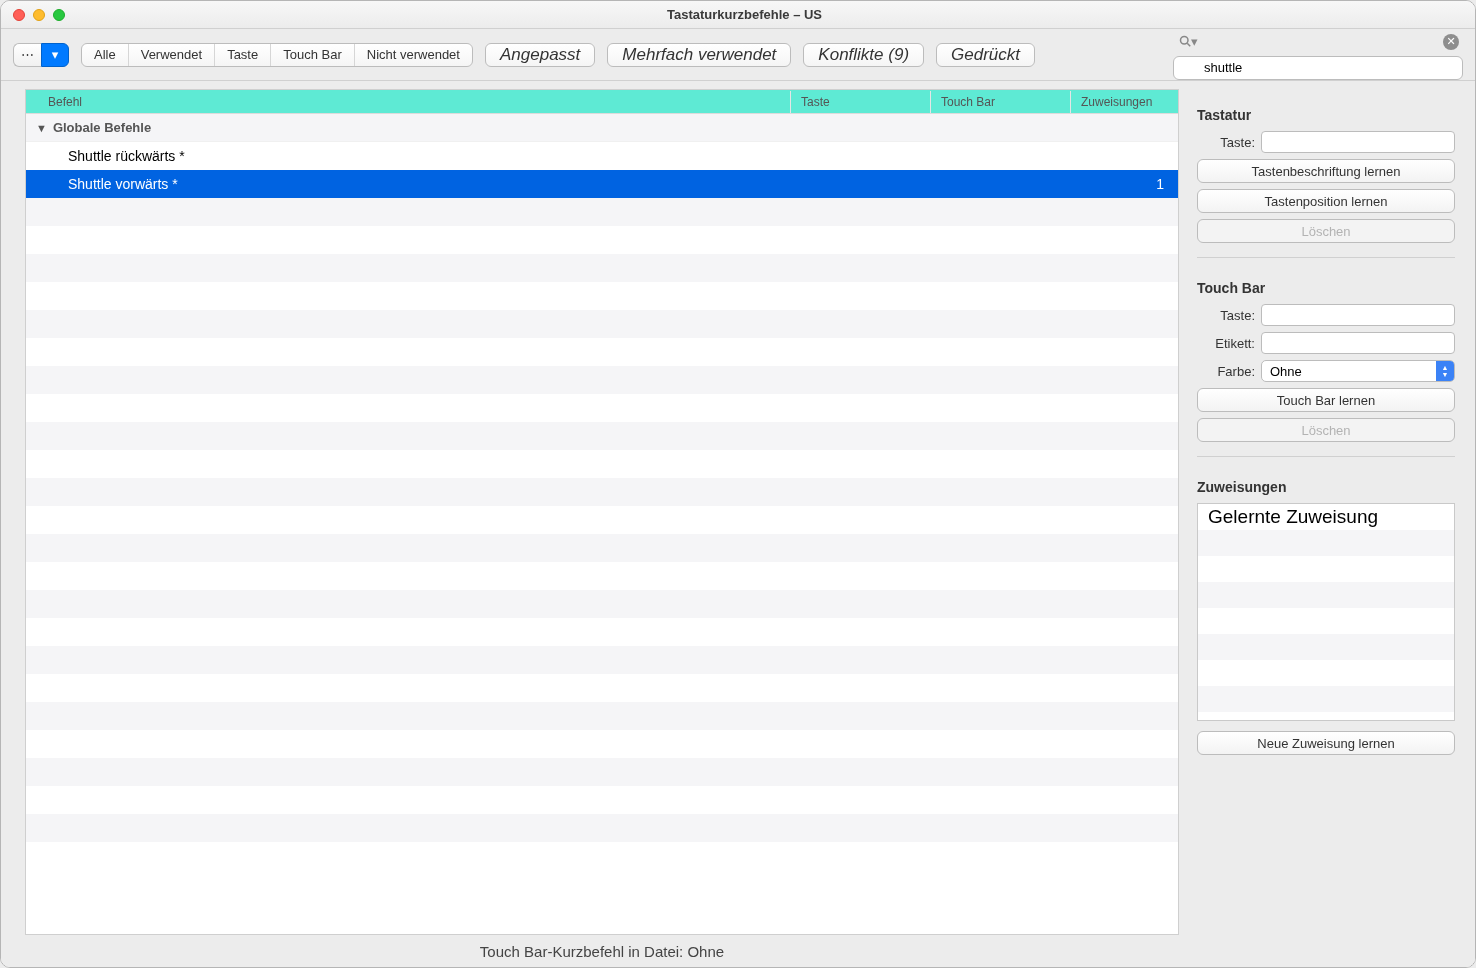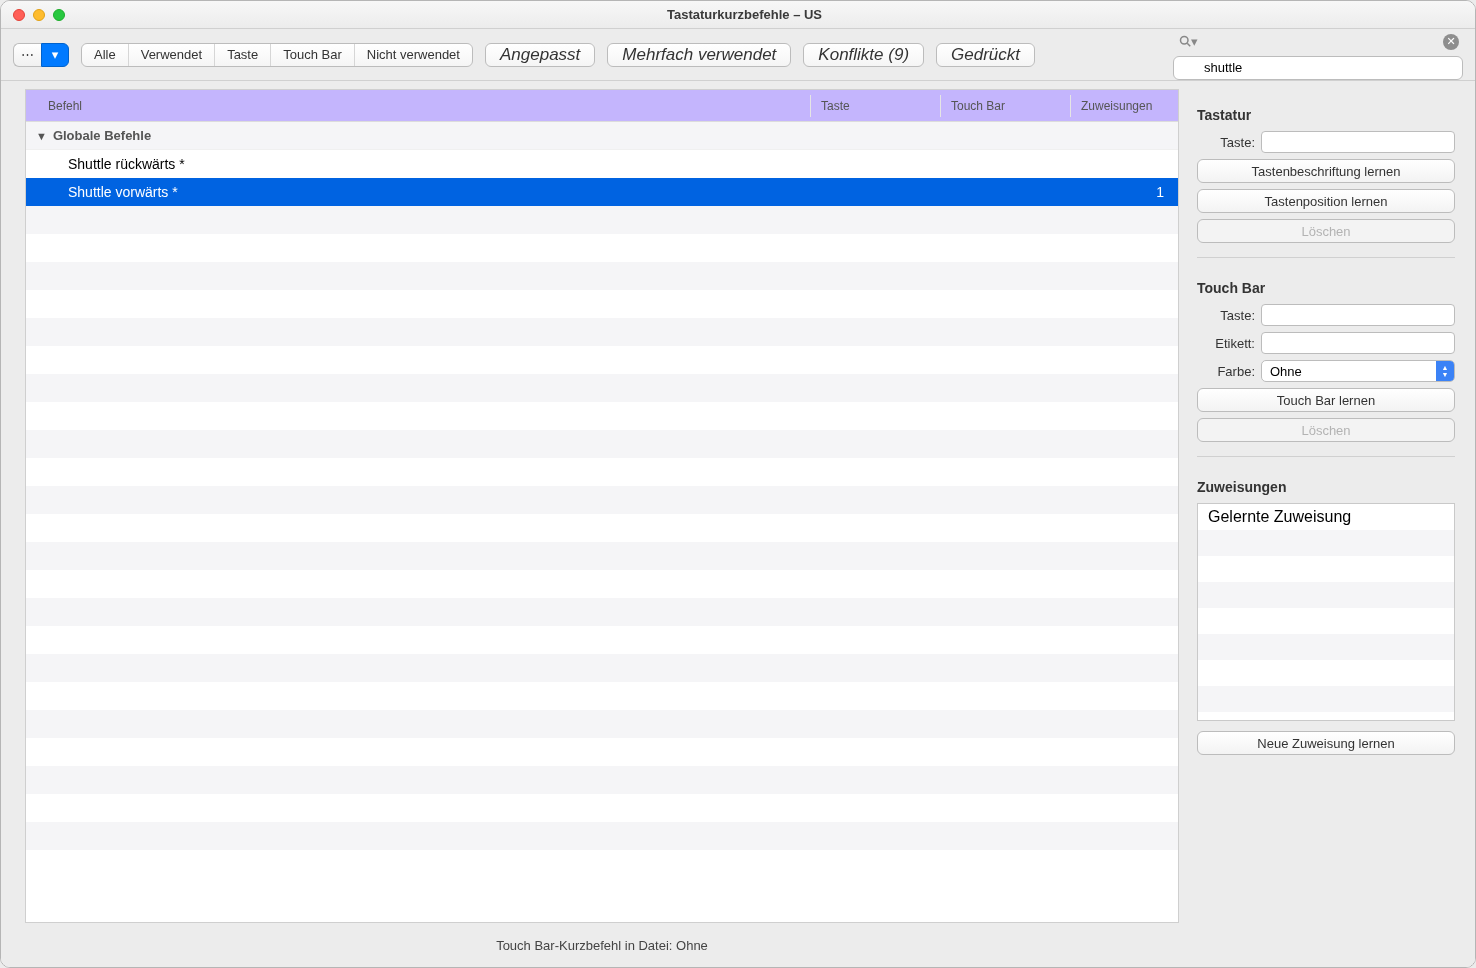--- a/index.html
+++ b/index.html
@@ -159,26 +159,27 @@
   margin: 8px 0 0 24px;
   background: #fff;
   border: 1px solid #cfcfcf;
   flex: 1;
   display: flex;
   flex-direction: column;
   min-height: 0;
 }
 .thead {
   display: flex;
-  height: 32px;
+  height: 24px;
   border-bottom: 1px solid #dcdcdc;
-  background: #c4b5fd;
+  background: #5eead4;
   font-size: 12px;
   color: #555;
   align-items: center;
+  gap: 10px;
 }
 .th { padding: 4px 10px; }
 .th.befehl { flex: 1; padding-left: 22px; }
 .th.taste { width: 130px; border-left: 1px solid #e5e5e5; }
 .th.touchbar { width: 130px; border-left: 1px solid #e5e5e5; }
 .th.zuw { width: 108px; border-left: 1px solid #e5e5e5; text-align: left; }
 .tbody {
   flex: 1;
   overflow: auto;
 }
@@ -205,25 +206,25 @@
 .row .cell-taste { width: 130px; }
 .row .cell-touchbar { width: 130px; }
 .row .cell-zuw { width: 108px; text-align: right; padding-right: 14px; }
 .row.selected {
   background: #0063e1;
   color: #fff;
 }
 .row.alt { background: #f5f5f7; }
 .row.even { background: #fff; }
 .statusbar {
-  height: 44px;
+  height: 32px;
   display: flex;
   align-items: center;
   justify-content: center;
-  font-size: 13px;
+  font-size: 15px;
   color: #444;
   background: #ececec;
   margin-left: 24px;
 }
 .side {
   width: 296px;
   padding: 8px 20px 14px 18px;
   display: flex;
   flex-direction: column;
   background: #ececec;
@@ -308,21 +309,21 @@
 .assign-list {
   border: 1px solid #c9c9c9;
   background: #fff;
   height: 218px;
   margin-bottom: 10px;
   overflow: auto;
 }
 .assign-row {
   height: 26px;
   padding: 8px 10px;
-  font-size: 16px;
+  font-size: 19px;
   display: flex;
   align-items: center;
 }
 .assign-row:nth-child(odd) { background: #fff; }
 .assign-row:nth-child(even) { background: #f5f5f7; }
 </style>
 </head>
 <body>
 
 <div class="window">

